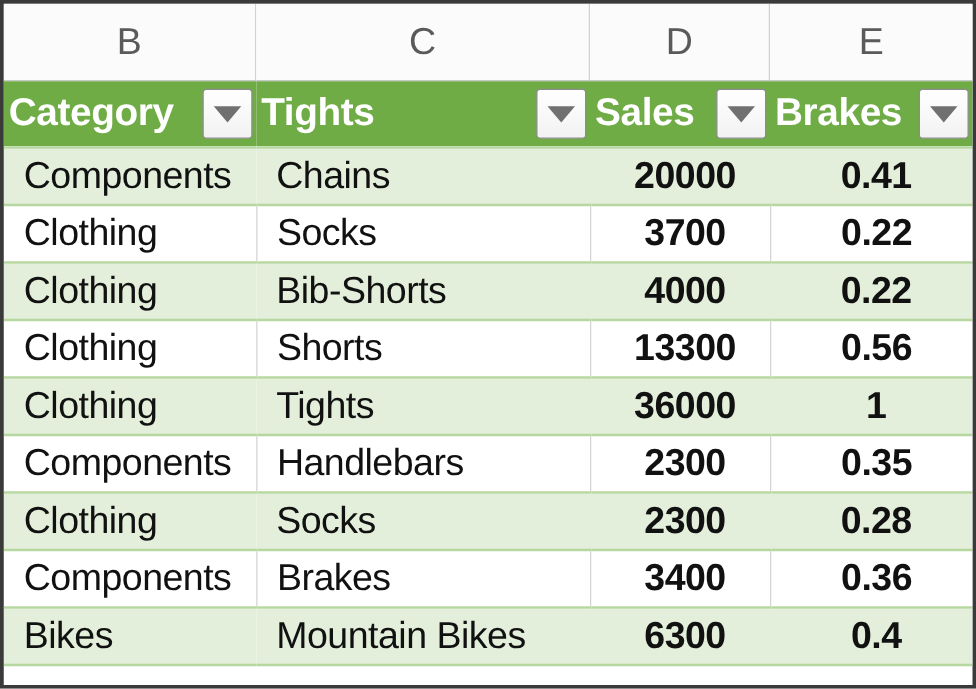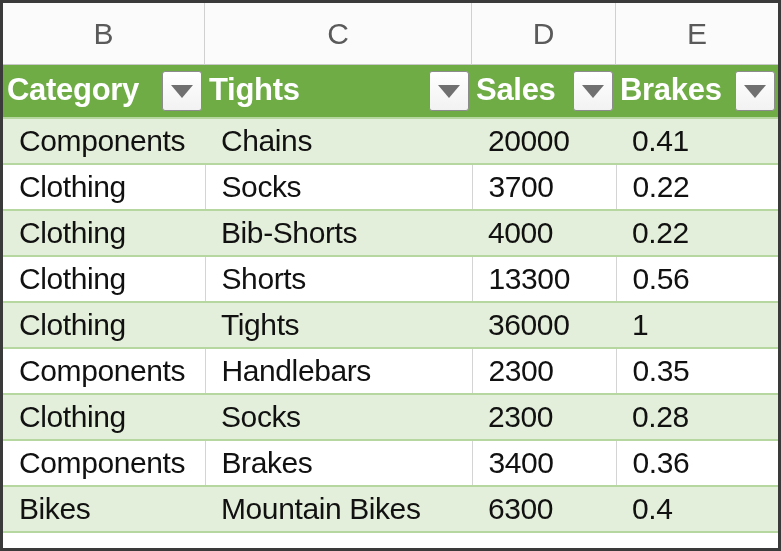--- a/index.html
+++ b/index.html
@@ -127,21 +127,21 @@
     border-right: none;
   }
   tr.plain td {
     background: #ffffff;
     border-right: 1px solid #d4d4d4;
     border-top: none;
     border-bottom: none;
   }
   tr.plain td:last-child { border-right: none; }
 
-  td.num { text-align: left; padding-right: 8px; }
+  td.num { text-align: center; padding-right: 8px; font-weight: bold; }
   td.txt { text-align: left; }
 </style>
 </head>
 <body>
 
 <div id="sheet">
 
   <div class="col-strip">
     <div class="col-letter" style="width:202px">
       <span>B</span>

